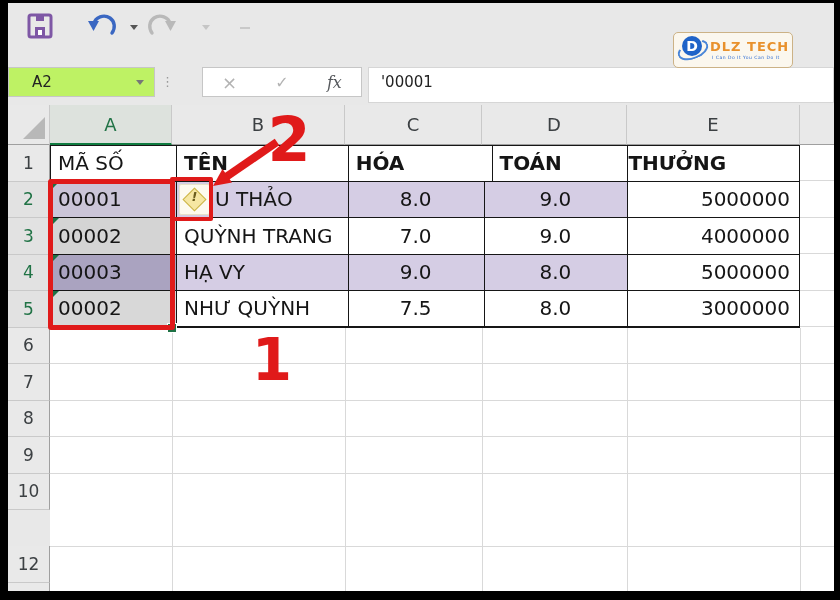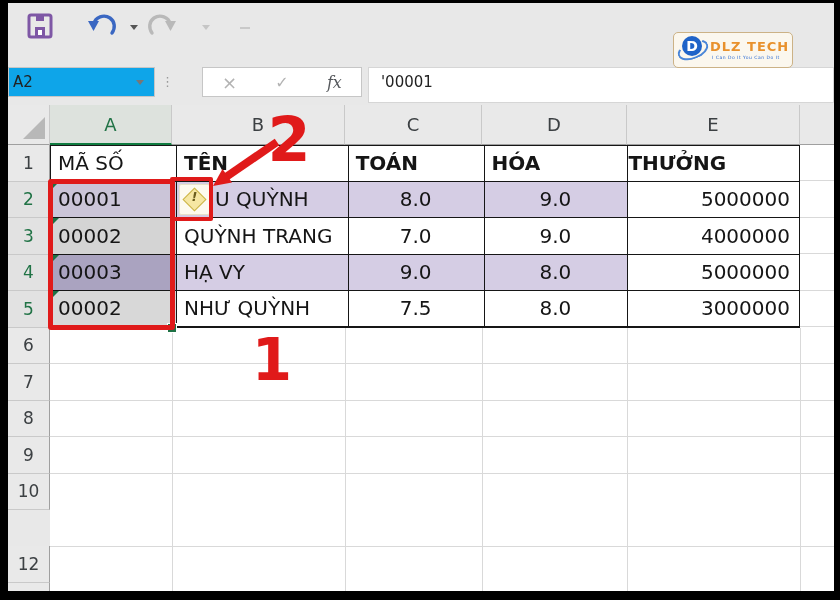--- a/index.html
+++ b/index.html
@@ -17,22 +17,22 @@
             border:1.5px solid #ccb286;border-radius:5px;z-index:30;}
   .logo-d{position:absolute;left:5px;top:2px;width:26px;height:26px;}
   .logo-d .ball{position:absolute;left:3px;top:1px;width:20px;height:20px;border-radius:50%;
                 background:#1f63c8;color:#fff;font-weight:bold;font-size:14px;line-height:20px;text-align:center;}
   .logo-d .orbit{position:absolute;left:-2px;top:6px;width:28px;height:14px;border:2px solid #4a86d8;
                  border-radius:50%;transform:rotate(-22deg);border-top-color:transparent;}
   .logo-brand{position:absolute;left:36px;top:6px;font-size:13px;font-weight:bold;letter-spacing:1px;color:#e8912d;}
   .logo-tag{position:absolute;left:38px;top:22px;font-size:4.5px;color:#2a6bd4;letter-spacing:.5px;white-space:nowrap;}
 
   
-  .namebox{position:absolute;left:0;top:64px;width:147px;height:30px;background:#0ea5e9;border:1px solid #c6c6c6;
-           box-sizing:border-box;font-size:15px;color:#222;line-height:28px;padding-left:4px;}
+  .namebox{position:absolute;left:0;top:64px;width:147px;height:30px;background:#bef264;border:1px solid #c6c6c6;
+           box-sizing:border-box;font-size:15px;color:#222;line-height:28px;padding-left:23px;}
   .namebox .caret{right:10px;top:12px;border-top-color:#777;}
   .sep-dots{position:absolute;left:153px;top:66px;width:12px;height:26px;color:#9a9a9a;font-size:13px;
             line-height:26px;text-align:center;}
   .fxbox{position:absolute;left:194px;top:64px;width:160px;height:30px;background:#fff;border:1px solid #c6c6c6;
          box-sizing:border-box;display:flex;align-items:center;justify-content:space-around;}
   .fx-x{color:#b3b3b3;font-size:18px;}
   .fx-check{color:#b3b3b3;font-size:16px;}
   .fx-fx{color:#55585c;font-size:16px;font-style:italic;font-family:"DejaVu Serif","Liberation Serif",serif;}
   .fxinput{position:absolute;left:360px;top:64px;width:466px;height:36px;background:#fff;border:1px solid #d6d6d6;
            box-sizing:border-box;font-size:15px;color:#222;line-height:28px;padding-left:12px;}
@@ -218,42 +218,42 @@
   <div class="empty-area"></div>
   <div class="f-sliver"></div>
 
   <div class="trow trow1" style="top:142px;">
     <div class="tc wA first">
         <span>MÃ SỐ</span>
       </div>
     <div class="tc wB bold">
         <span>TÊN</span>
       </div>
+    <div class="tc wD bold">
+        <span>HÓA</span>
+      </div>
     <div class="tc wC bold">
         <span>TOÁN</span>
-      </div>
-    <div class="tc wD bold">
-        <span>HÓA</span>
       </div>
     <div class="tc wE bold center">
         <span>THƯỞNG</span>
       </div>
   </div>
 
   <div class="trow" style="top:178.5px;">
     <div class="tc wA first aselband">
       <i class="err-tri"></i>
       <span>00001</span>
     </div>
     <div class="tc wB band" style="padding-left:0;">
       <span class="warn-btn">
         <i class="warn-diamond"></i>
         <i class="warn-ex">!</i>
       </span>
-      <span>U QUỲNH</span>
+      <span>U THẢO</span>
     </div>
     <div class="tc wC band num">
         <span>8.0</span>
       </div>
     <div class="tc wD band num">
         <span>9.0</span>
       </div>
     <div class="tc wE numE">
         <span>5000000</span>
       </div>

